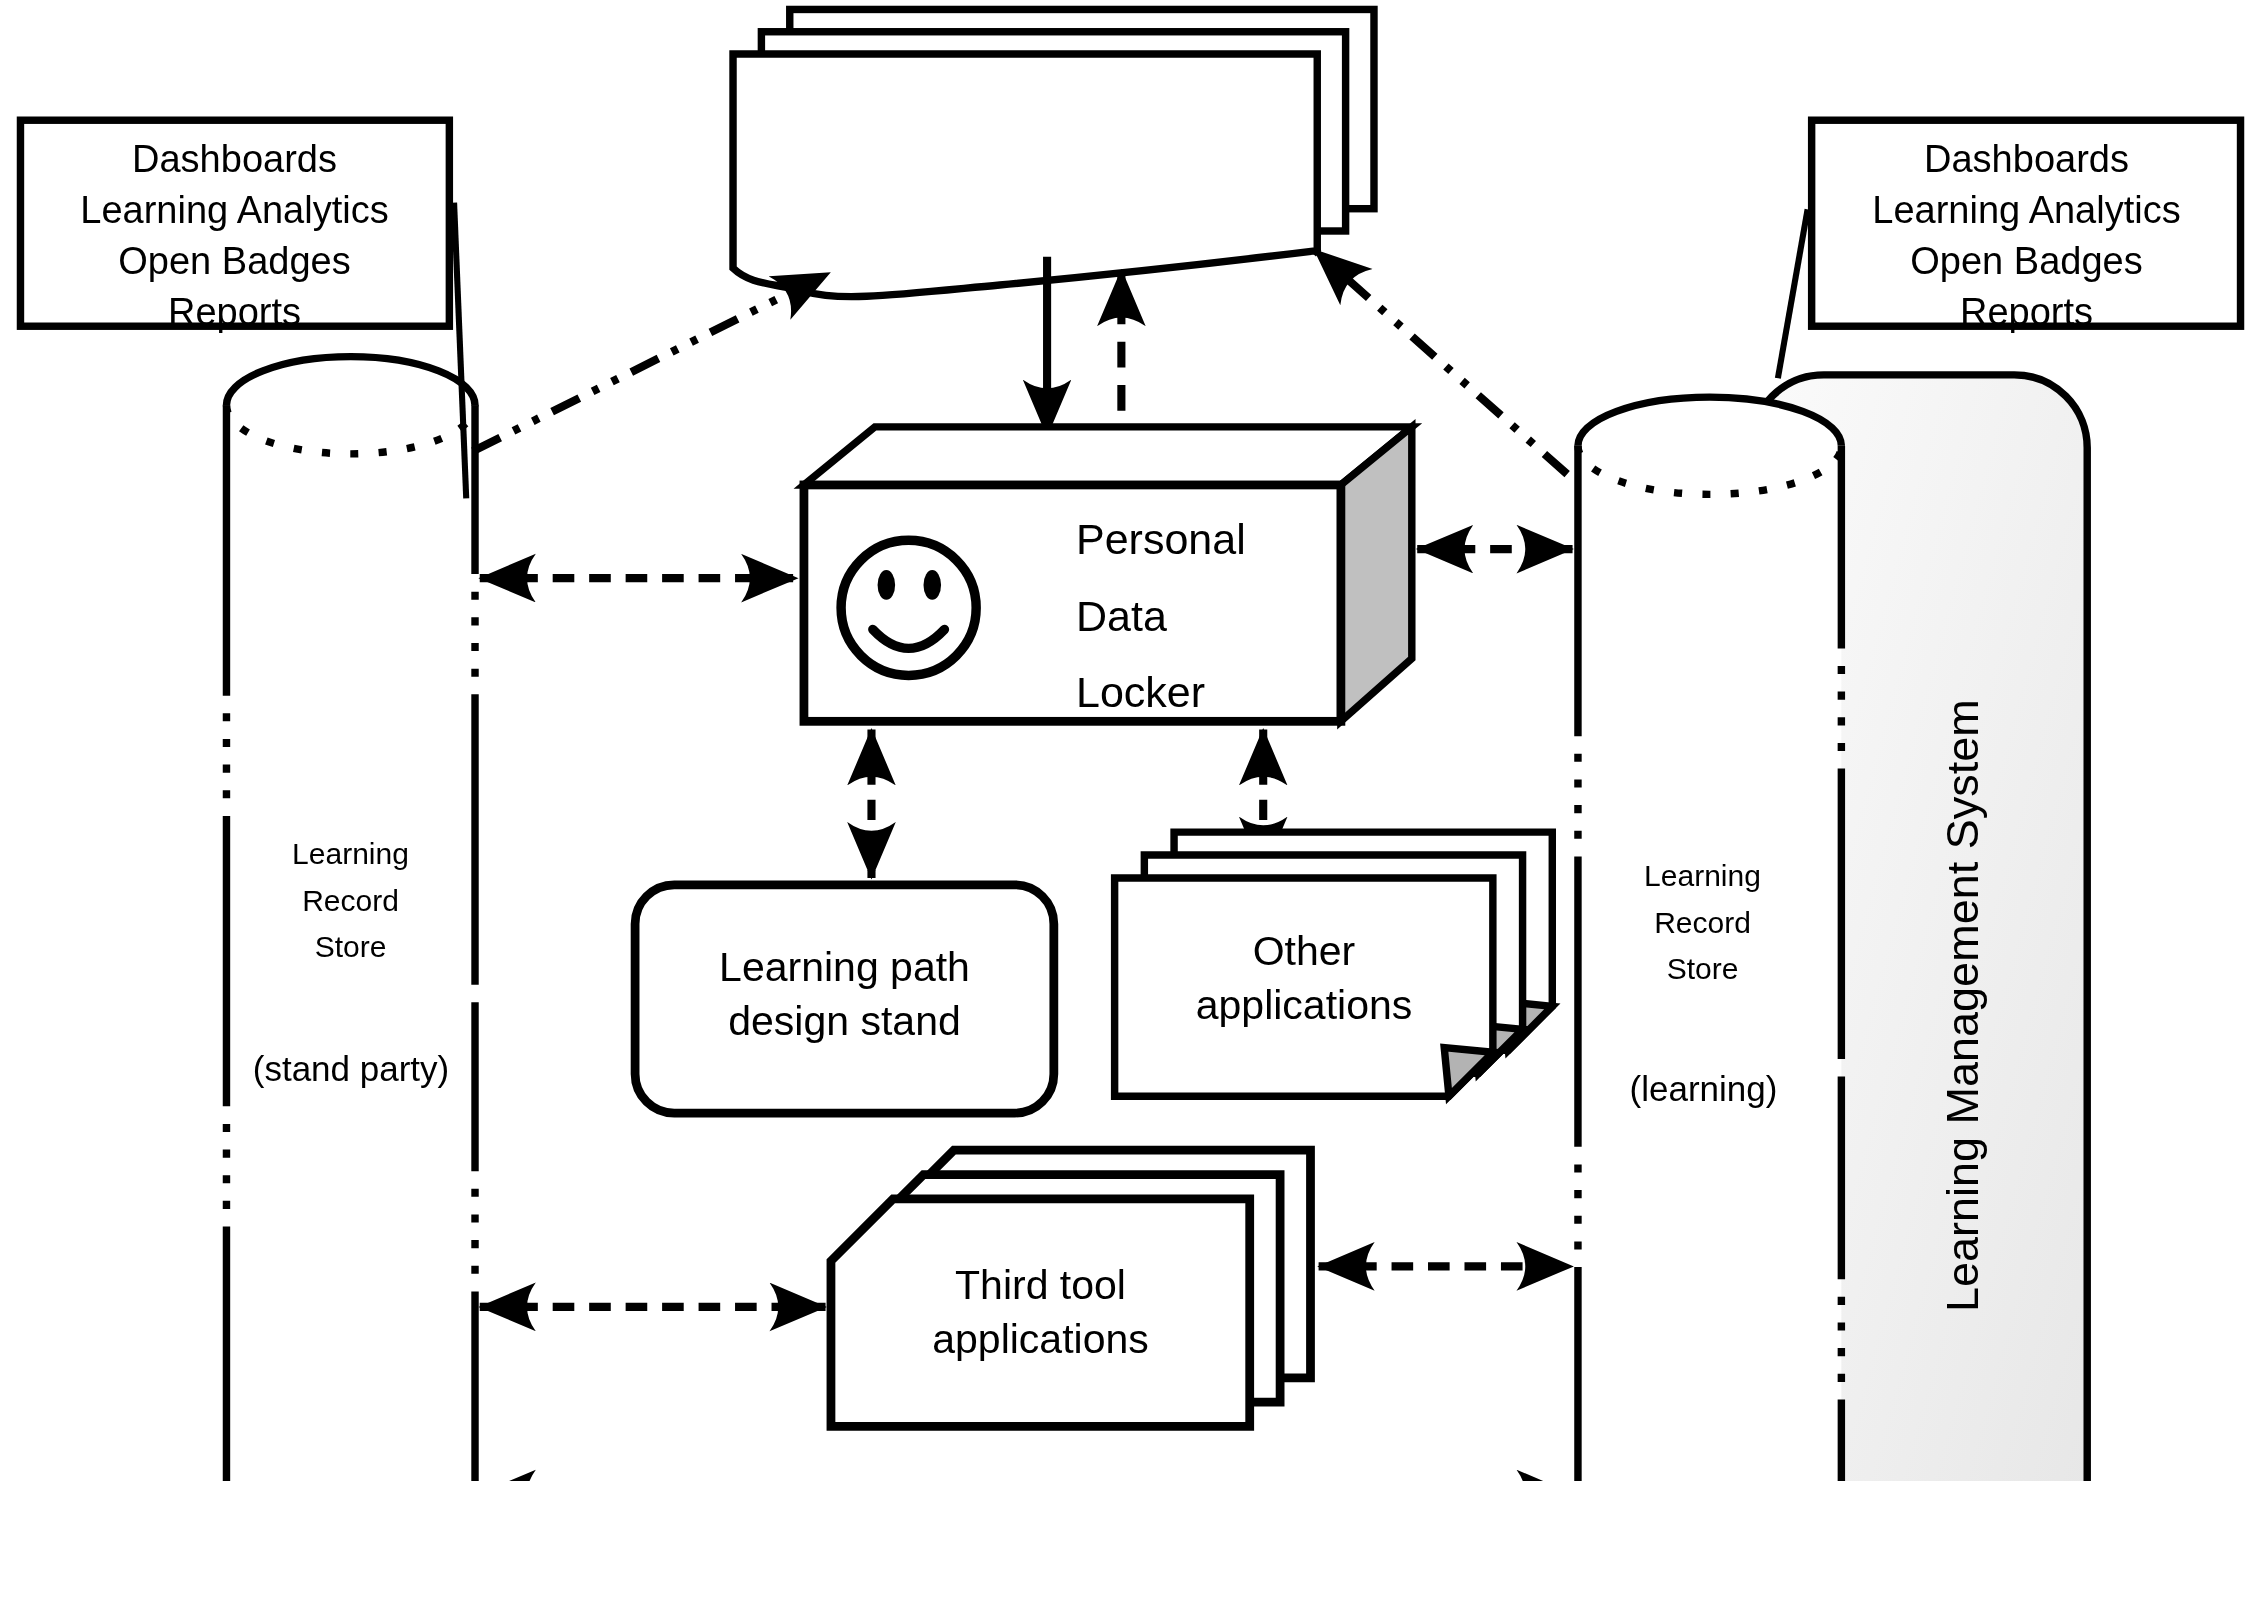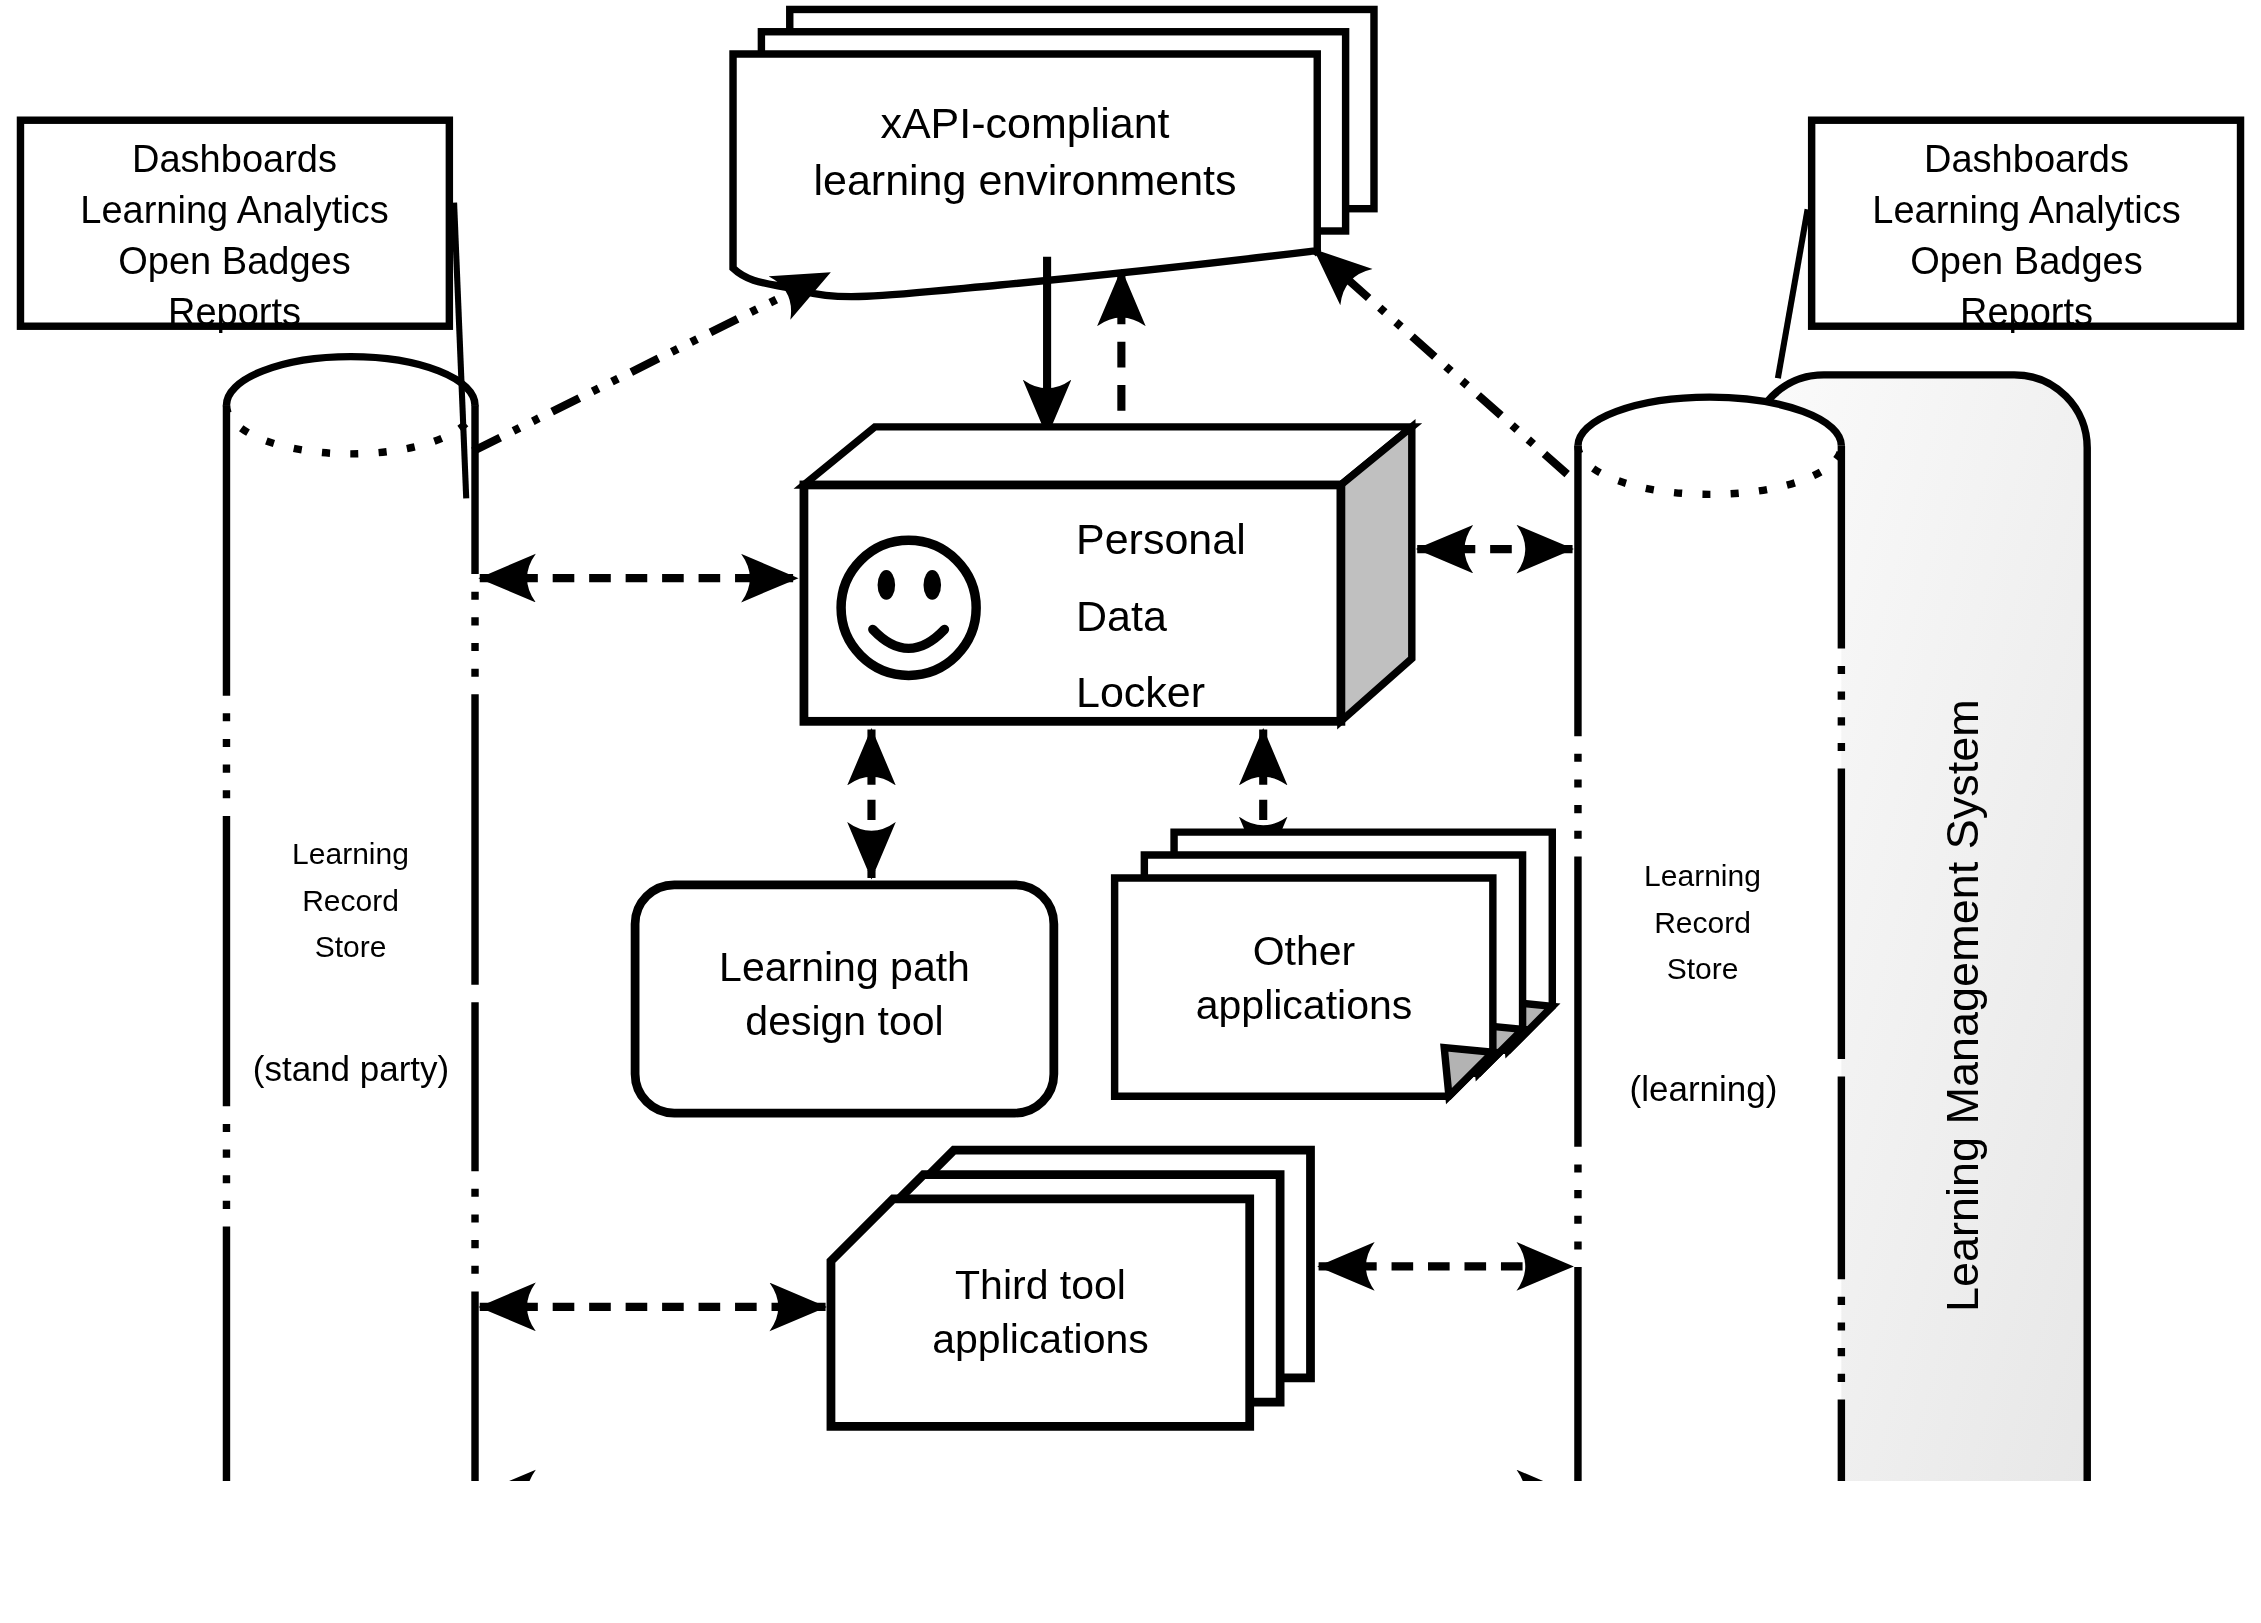--- a/index.html
+++ b/index.html
@@ -143,41 +143,39 @@
 <div class="label callout" style="left:20px;top:134px;width:429px;">Dashboards
 Learning Analytics
 Open Badges
 Reports</div>
 
 <div class="label callout" style="left:1812px;top:134px;width:429px;">Dashboards
 Learning Analytics
 Open Badges
 Reports</div>
 
-<div class="label xapi-label" style="left:733px;top:95px;width:584px;">xAPI-compliant
-learning environments</div>
 
 <div class="label pdl-label" style="left:1028px;top:501px;width:338px;margin-left:48px;">Personal
 Data
 Locker</div>
 
 <div class="label cyl-label" style="left:226px;top:831px;width:249px;">Learning
 Record
 Store</div>
 <div class="label cyl-sub" style="left:213px;top:1046px;width:276px;">(stand party)</div>
 
 <div class="label cyl-label" style="left:1571px;top:853px;width:263px;">Learning
 Record
 Store</div>
 <div class="label cyl-sub" style="left:1565px;top:1066px;width:277px;">(learning)</div>
 
 <div class="label lms-label" style="left:1355px;top:976px;width:1216px;">Learning Management System</div>
 
 <div class="label box-label" style="left:635px;top:940px;width:419px;">Learning path
-design tool</div>
+design stand</div>
 
 <div class="label box-label" style="left:1115px;top:924px;width:378px;">Other
 applications</div>
 
 <div class="label box-label" style="left:831px;top:1258px;width:419px;">Third tool
 applications</div>
 
 </div>
 
 

